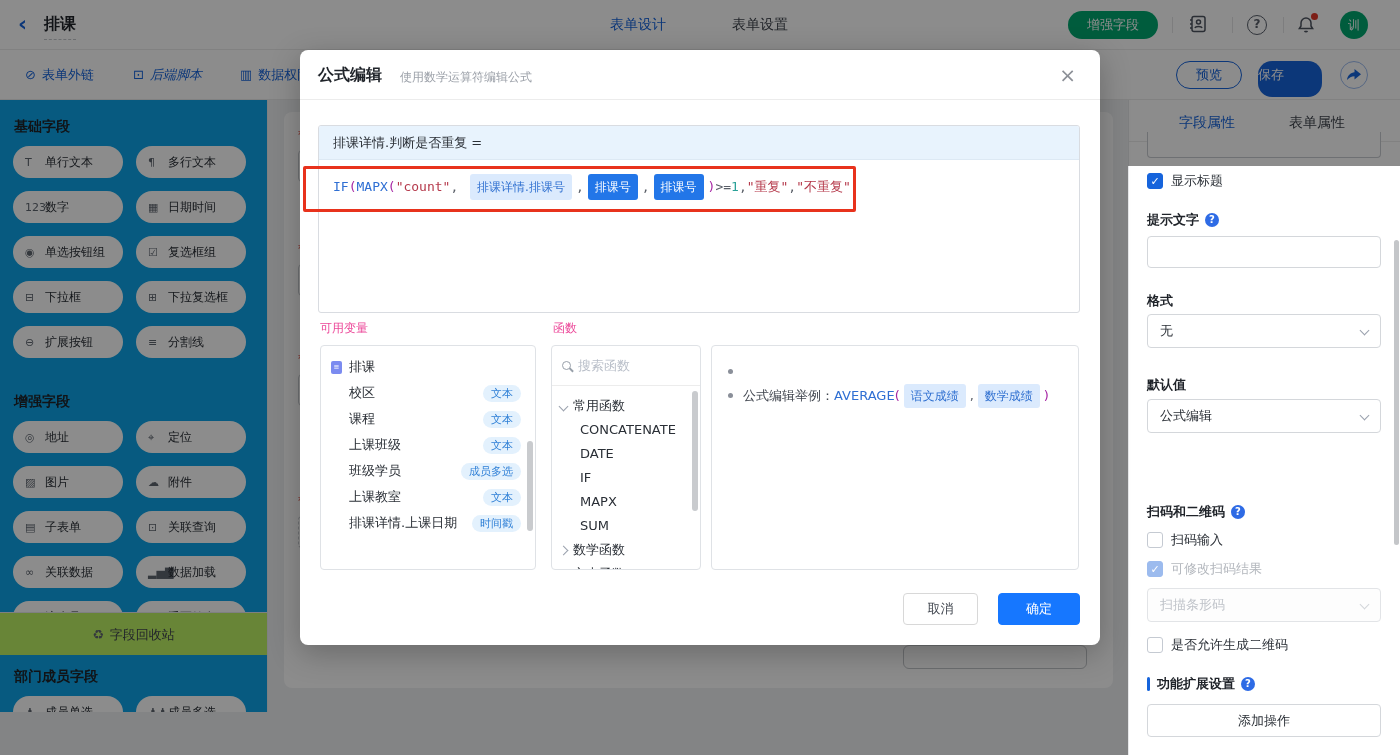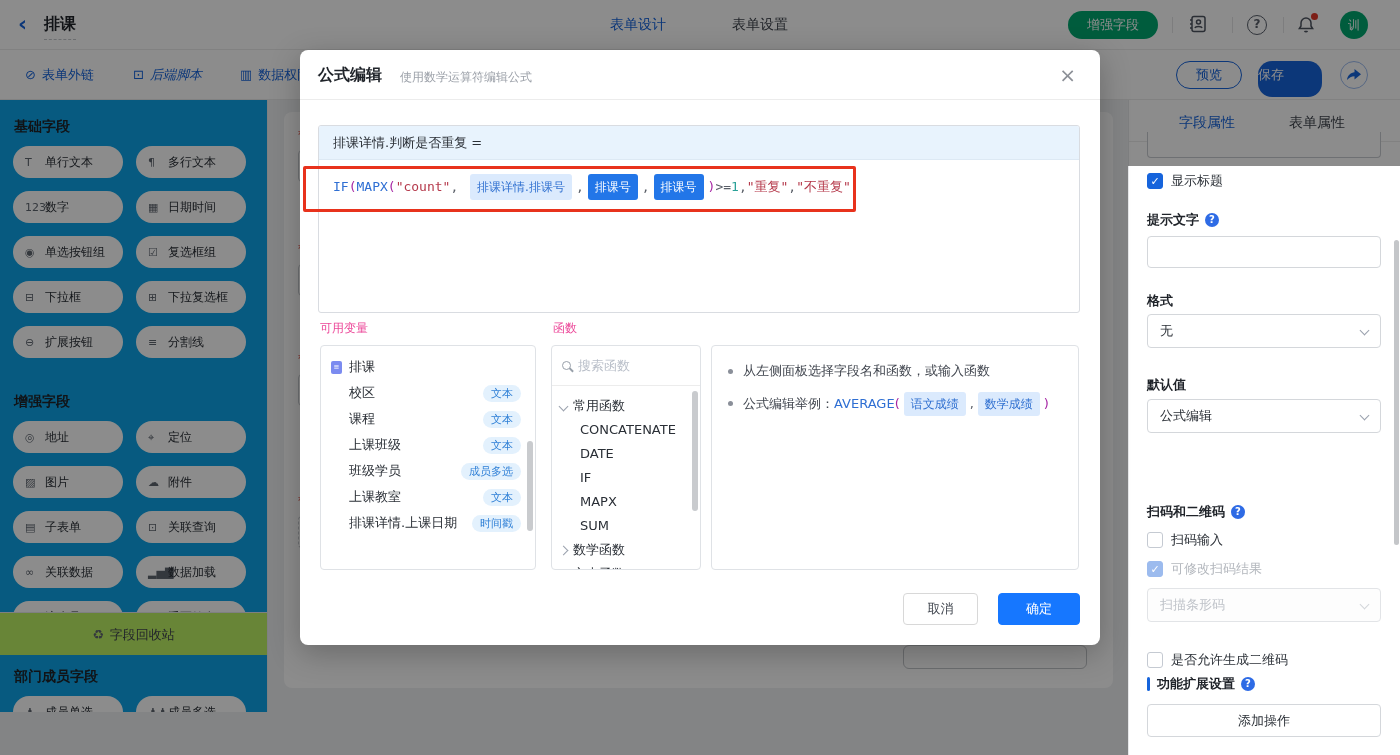--- a/index.html
+++ b/index.html
@@ -327,21 +327,21 @@
       <span>扫码输入</span>
     </div>
     <div class="rp-row" style="top:394px;">
       <span class="cb checked muted">✓</span>
       <span class="muted-text">可修改扫码结果</span>
     </div>
     <div class="rp-select disabled" style="top:422px;">
       <span>扫描条形码</span>
       <span class="chev sel-chev" style="border-color:#d3d6da;"></span>
     </div>
-    <div class="rp-row" style="top:470px;margin-top:15px;">
+    <div class="rp-row" style="top:470px;">
       <span class="cb"></span>
       <span>是否允许生成二维码</span>
     </div>
     <div class="rp-label" style="top:509px;">
       <span class="secbar"></span>
       <span>功能扩展设置</span>
         <span class="qmark">?</span>
     </div>
     <div class="rp-btn" style="top:538px;">添加操作</div>
     <div class="rp-scroll"></div>
@@ -420,21 +420,20 @@
             <span class="chev right"></span>
             <span>文本函数</span>
           </div>
         </div>
       <div class="f-scroll"></div>
     </div>
 
     <div class="subpanel tips-panel">
       <div class="tip-line">
         <span class="tip-dot"></span>
-        <span>从左侧面板选择字段名和函数，或输入函数</span>
       </div>
       <div class="tip-line">
         <span class="tip-dot"></span>
         <span><span>公式编辑举例：</span><span id="example-tokens"><span class="tk-fn">AVERAGE</span><span class="tk-p">(</span><span class="chip light">语文成绩</span><span class="tk-op">,</span><span class="chip light">数学成绩</span><span class="tk-p">)</span></span></span>
       </div>
     </div>
 
     <span class="m-footer-btn btn-cancel">取消</span>
     <span class="m-footer-btn btn-ok">确定</span>
   </div>

